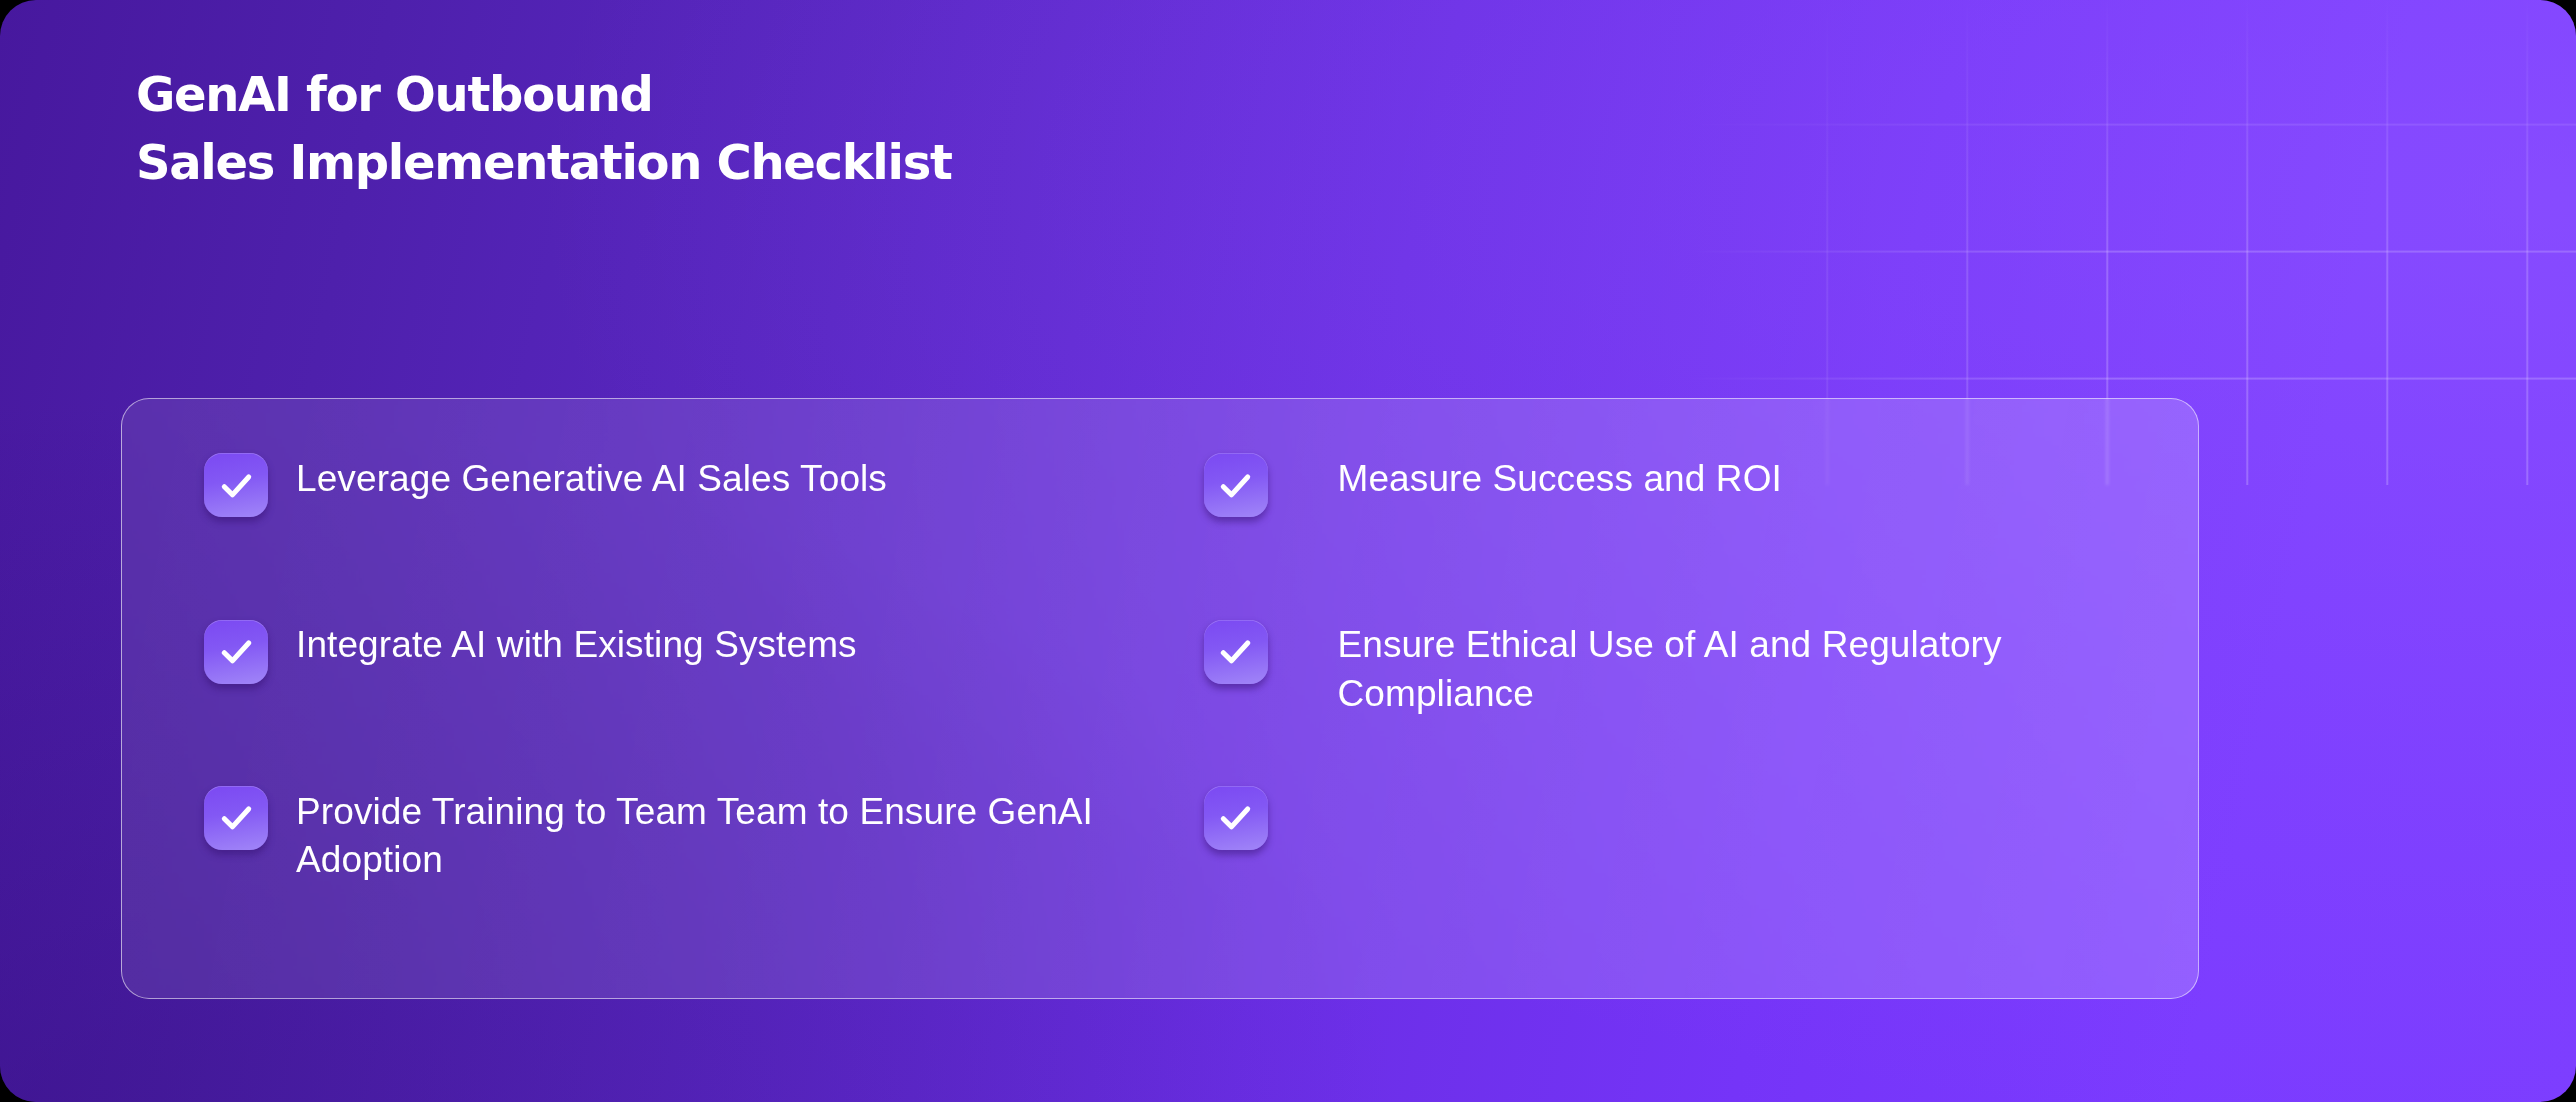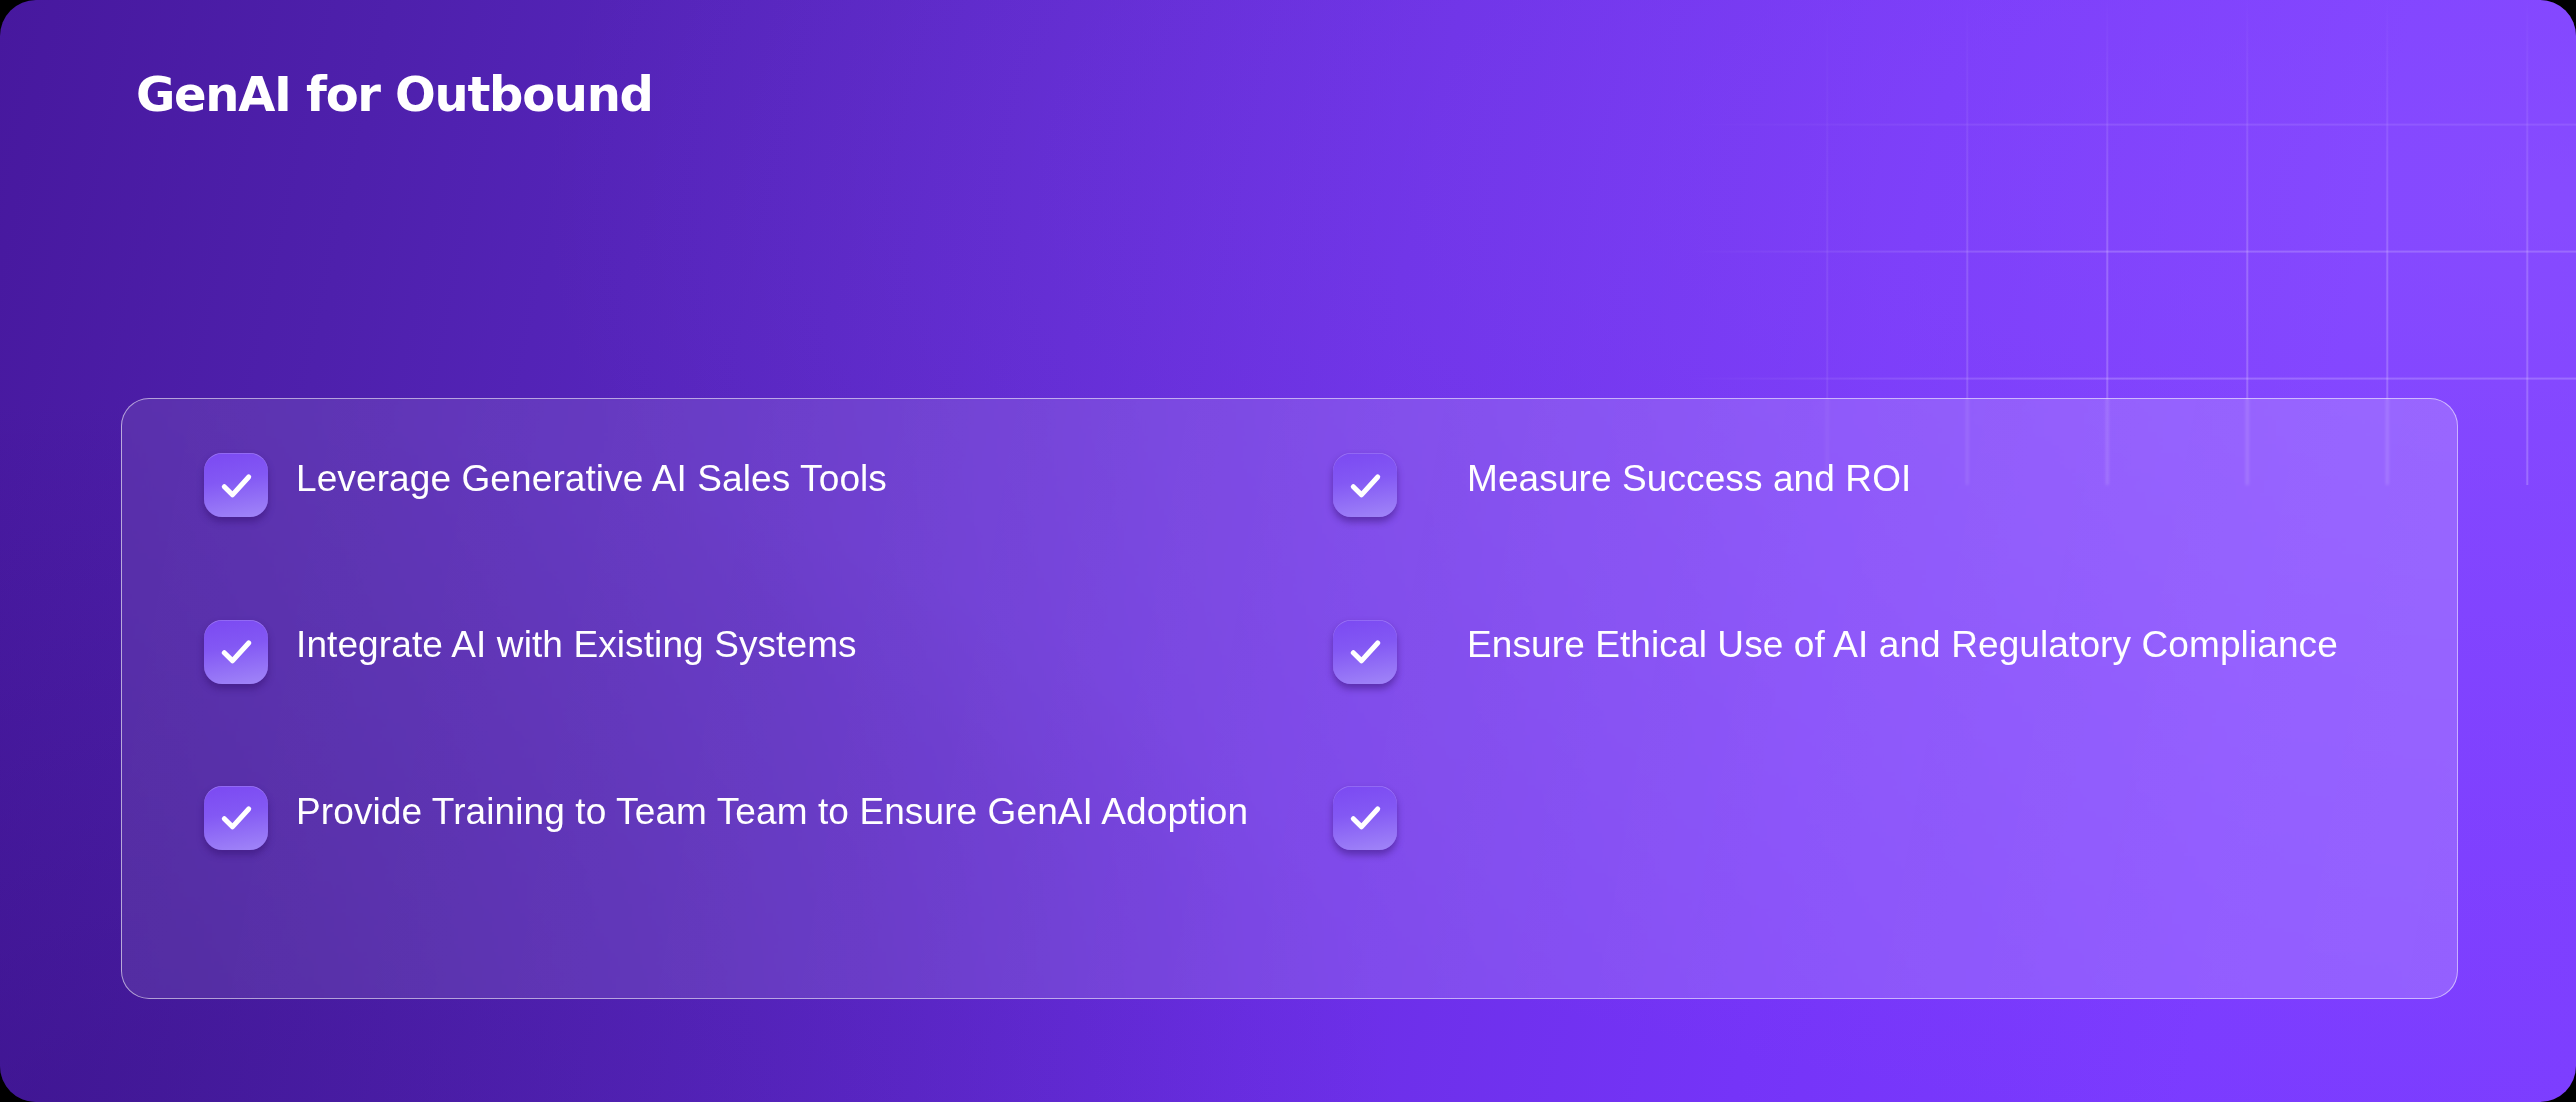--- a/index.html
+++ b/index.html
@@ -86,21 +86,21 @@
     margin: 0 0 19.6px 0;
     white-space: nowrap;
   }
   .headline-line:last-child { margin-bottom: 0; }
 
   
   #checklist-card {
     position: absolute;
     left: 121px;
     top: 398px;
-    width: 2337px;
+    width: 2078px;
     height: 601px;
     box-sizing: border-box;
     border-radius: 28px;
     border: 1.6px solid rgba(255,255,255,0.55);
     background:
       linear-gradient(100deg,
         rgba(255,255,255,0.085) 0%,
         rgba(255,255,255,0.110) 35%,
         rgba(255,255,255,0.150) 70%,
         rgba(255,255,255,0.175) 100%);
@@ -154,20 +154,21 @@
 </style>
 </head>
 <body>
 
 <div id="banner">
 
   <div id="grid-overlay"></div>
 
   <div id="heading">
     <span class="headline-line">GenAI for Outbound</span>
+    <span class="headline-line">Sales Implementation Checklist</span>
   </div>
 
   <div id="checklist-card">
 
     <div class="check-item col-left">
       <span class="cb-wrap">
         <span class="checkbox">
           <svg viewBox="0 0 48 48" aria-hidden="true">
               <path d="M9 25.5 L19 35.5 L39 13.5" fill="none" stroke="#FFFFFF" stroke-width="6.2" stroke-linecap="round" stroke-linejoin="round"></path>
             </svg>

